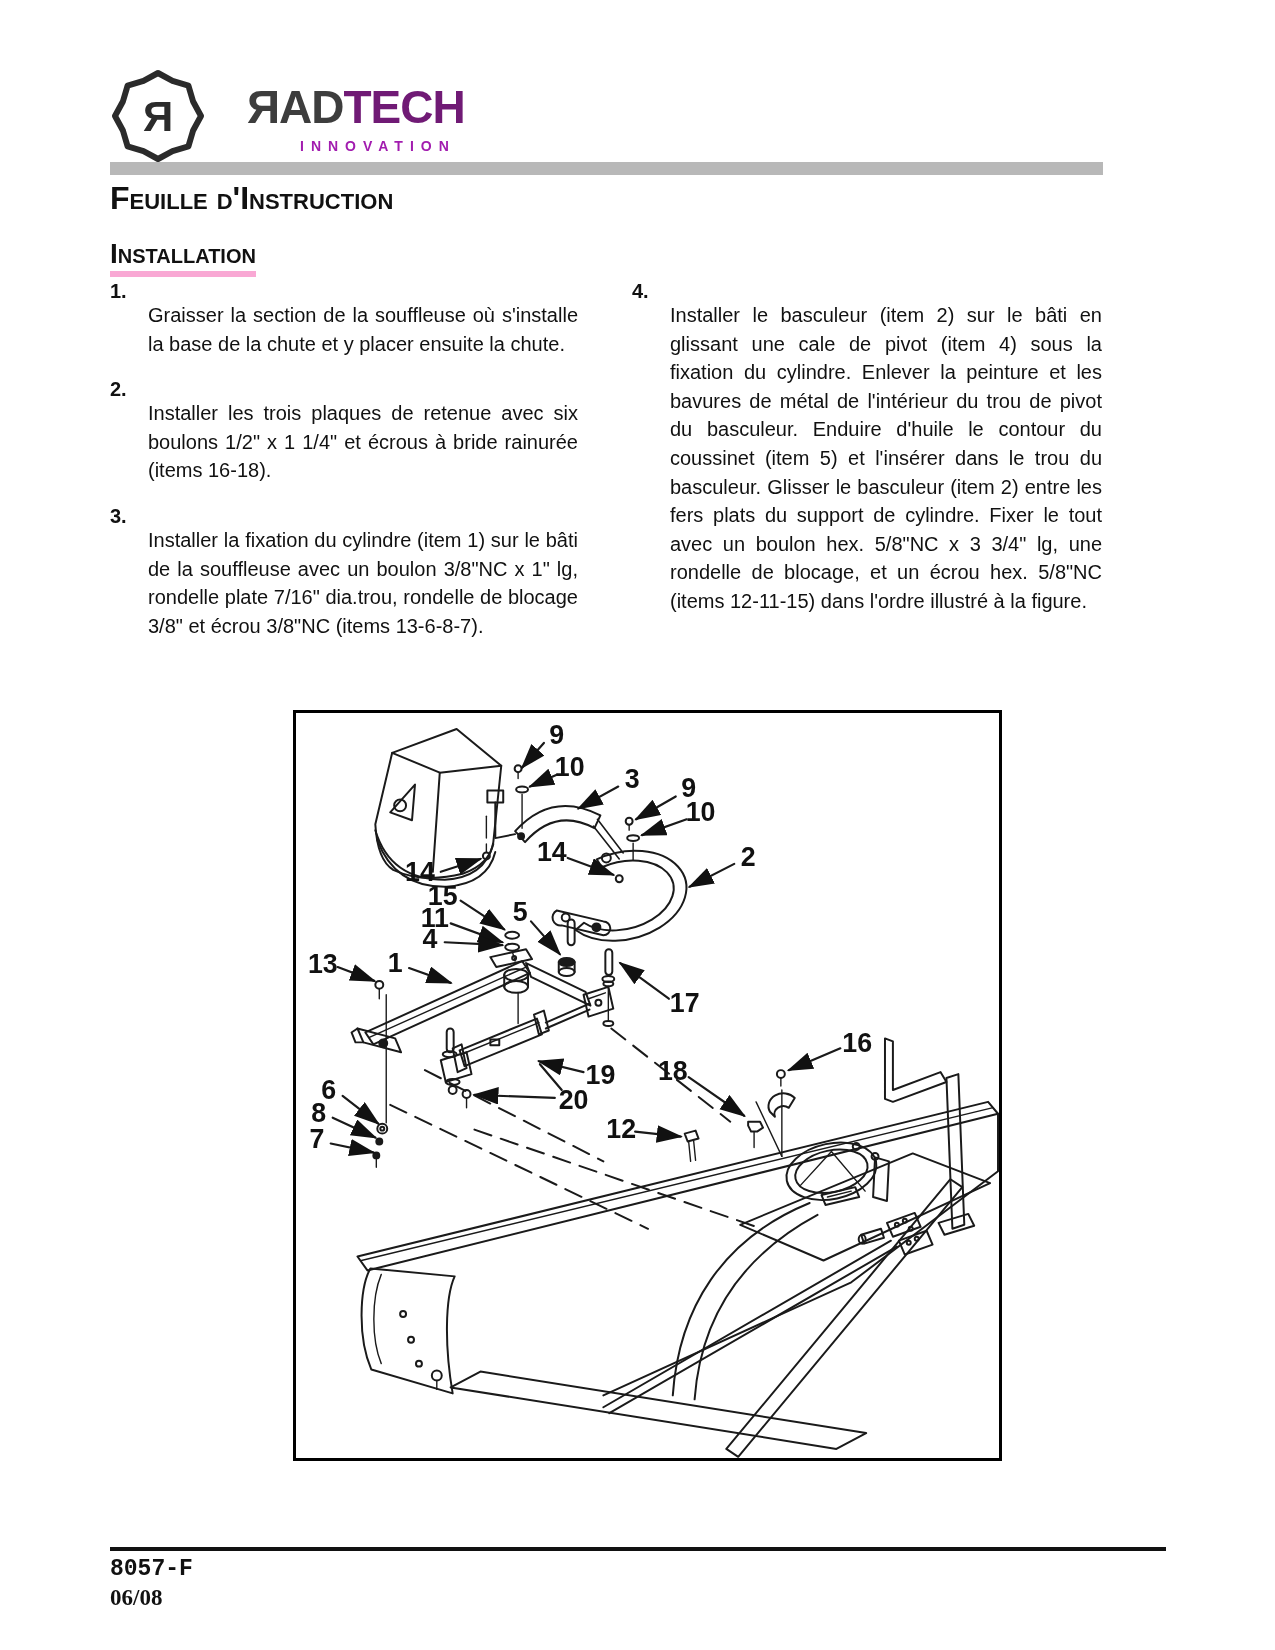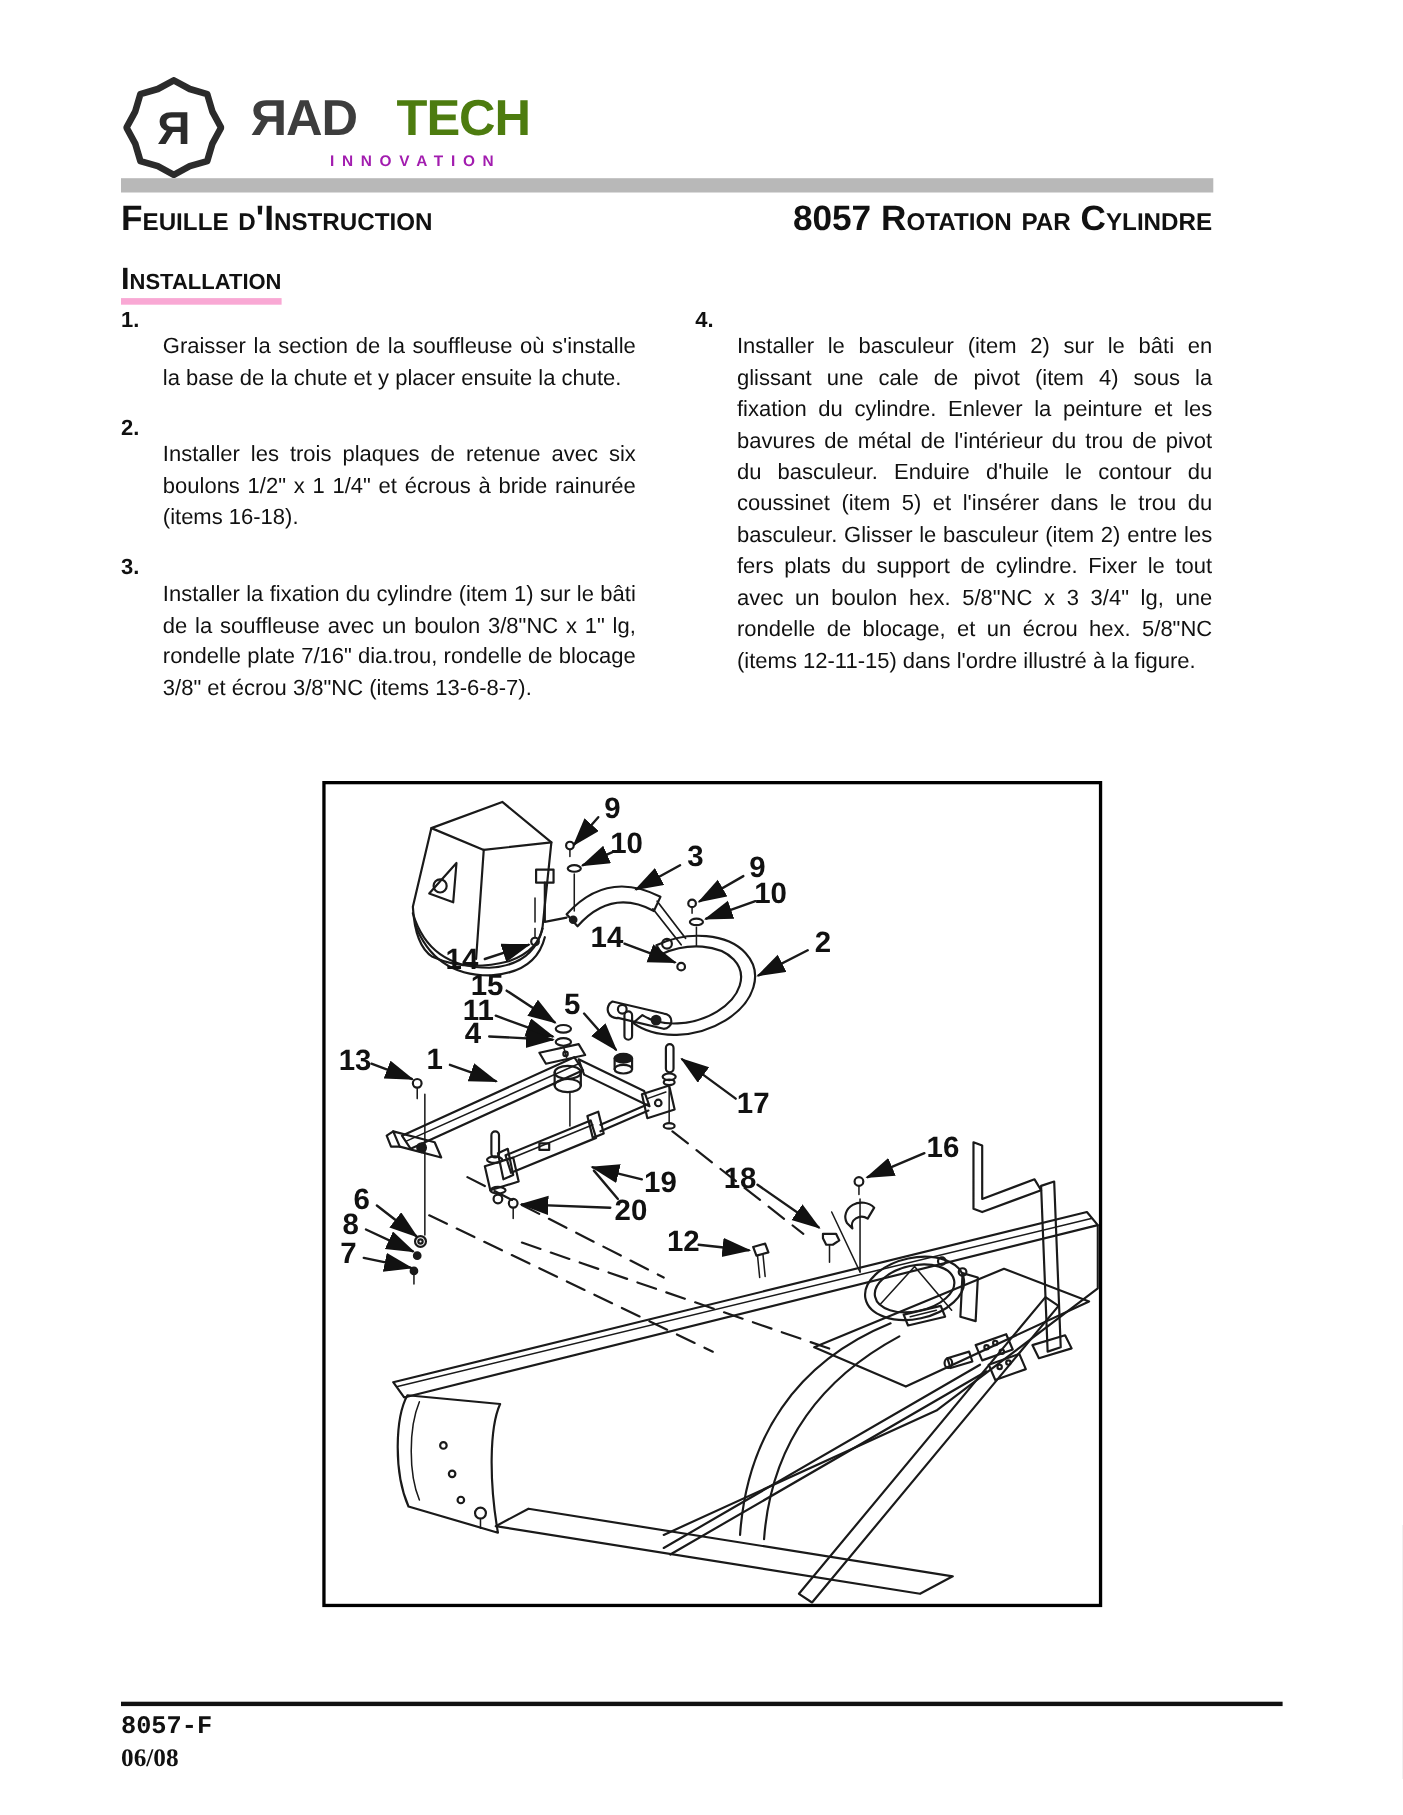--- a/index.html
+++ b/index.html
@@ -2,22 +2,22 @@
 <html><head>
 <meta charset="utf-8">
 <style>
   html,body{margin:0;padding:0;background:#e8e8e8;}
   #page{position:relative;width:1275px;height:1650px;background:#ffffff;margin:0 auto;
         font-family:"Liberation Sans", sans-serif;color:#111;overflow:hidden;}
   .abs{position:absolute;}
   
   #logo-icon{left:112px;top:70px;width:92px;height:92px;}
   #wordmark{left:228px;top:80px;font-size:46px;font-weight:bold;letter-spacing:-1px;white-space:nowrap;}
-  #wordmark .brand-a{color:#3d3d3d;}
-  #wordmark .brand-b{color:#4d7c0f;margin-left:36px;}
+  #wordmark .brand-a{color:#3d3d3d;margin-left:19px;}
+  #wordmark .brand-b{color:#701a75;}
   #tagline{left:300px;top:138px;font-size:14px;font-weight:bold;letter-spacing:7px;color:#a21caf;}
   #gray-bar{left:110px;top:162px;width:993px;height:13px;background:#b8b8b8;}
   
   .doc-title{top:180px;font-size:32px;font-weight:bold;font-variant:small-caps;white-space:nowrap;}
   #title-left{left:110px;}
   #title-right{right:173px;}
   #title-right .num{font-variant:normal;}
   
   #install-heading{left:110px;top:238px;font-size:28px;font-weight:bold;font-variant:small-caps;
                    border-bottom:6px solid #f9a8d4;padding-bottom:1px;}
@@ -48,21 +48,20 @@
     <text x="46" y="61" text-anchor="middle" font-size="42" font-weight="bold" fill="#2b2b2b">Я</text>
   </svg>
   <div id="wordmark" class="abs">
     <span class="brand-a">ЯAD</span><span class="brand-b">TECH</span>
   </div>
   <div id="tagline" class="abs">INNOVATION</div>
 
   <div id="gray-bar" class="abs"></div>
 
   <div id="title-left" class="abs doc-title">Feuille d'Instruction</div>
-  <div id="title-right" class="abs doc-title"><span class="num">8057 </span><span>Rotation par Cylindre</span></div>
 
   <div id="install-heading" class="abs">Installation</div>
 
   <div id="col-left" class="abs col">
     <div class="step">
       <div class="num">1.</div>
       <div class="txt">Graisser la section de la souffleuse où s'installe la base de la chute et y placer ensuite la chute.</div>
     </div>
     <div class="step">
       <div class="num">2.</div>

